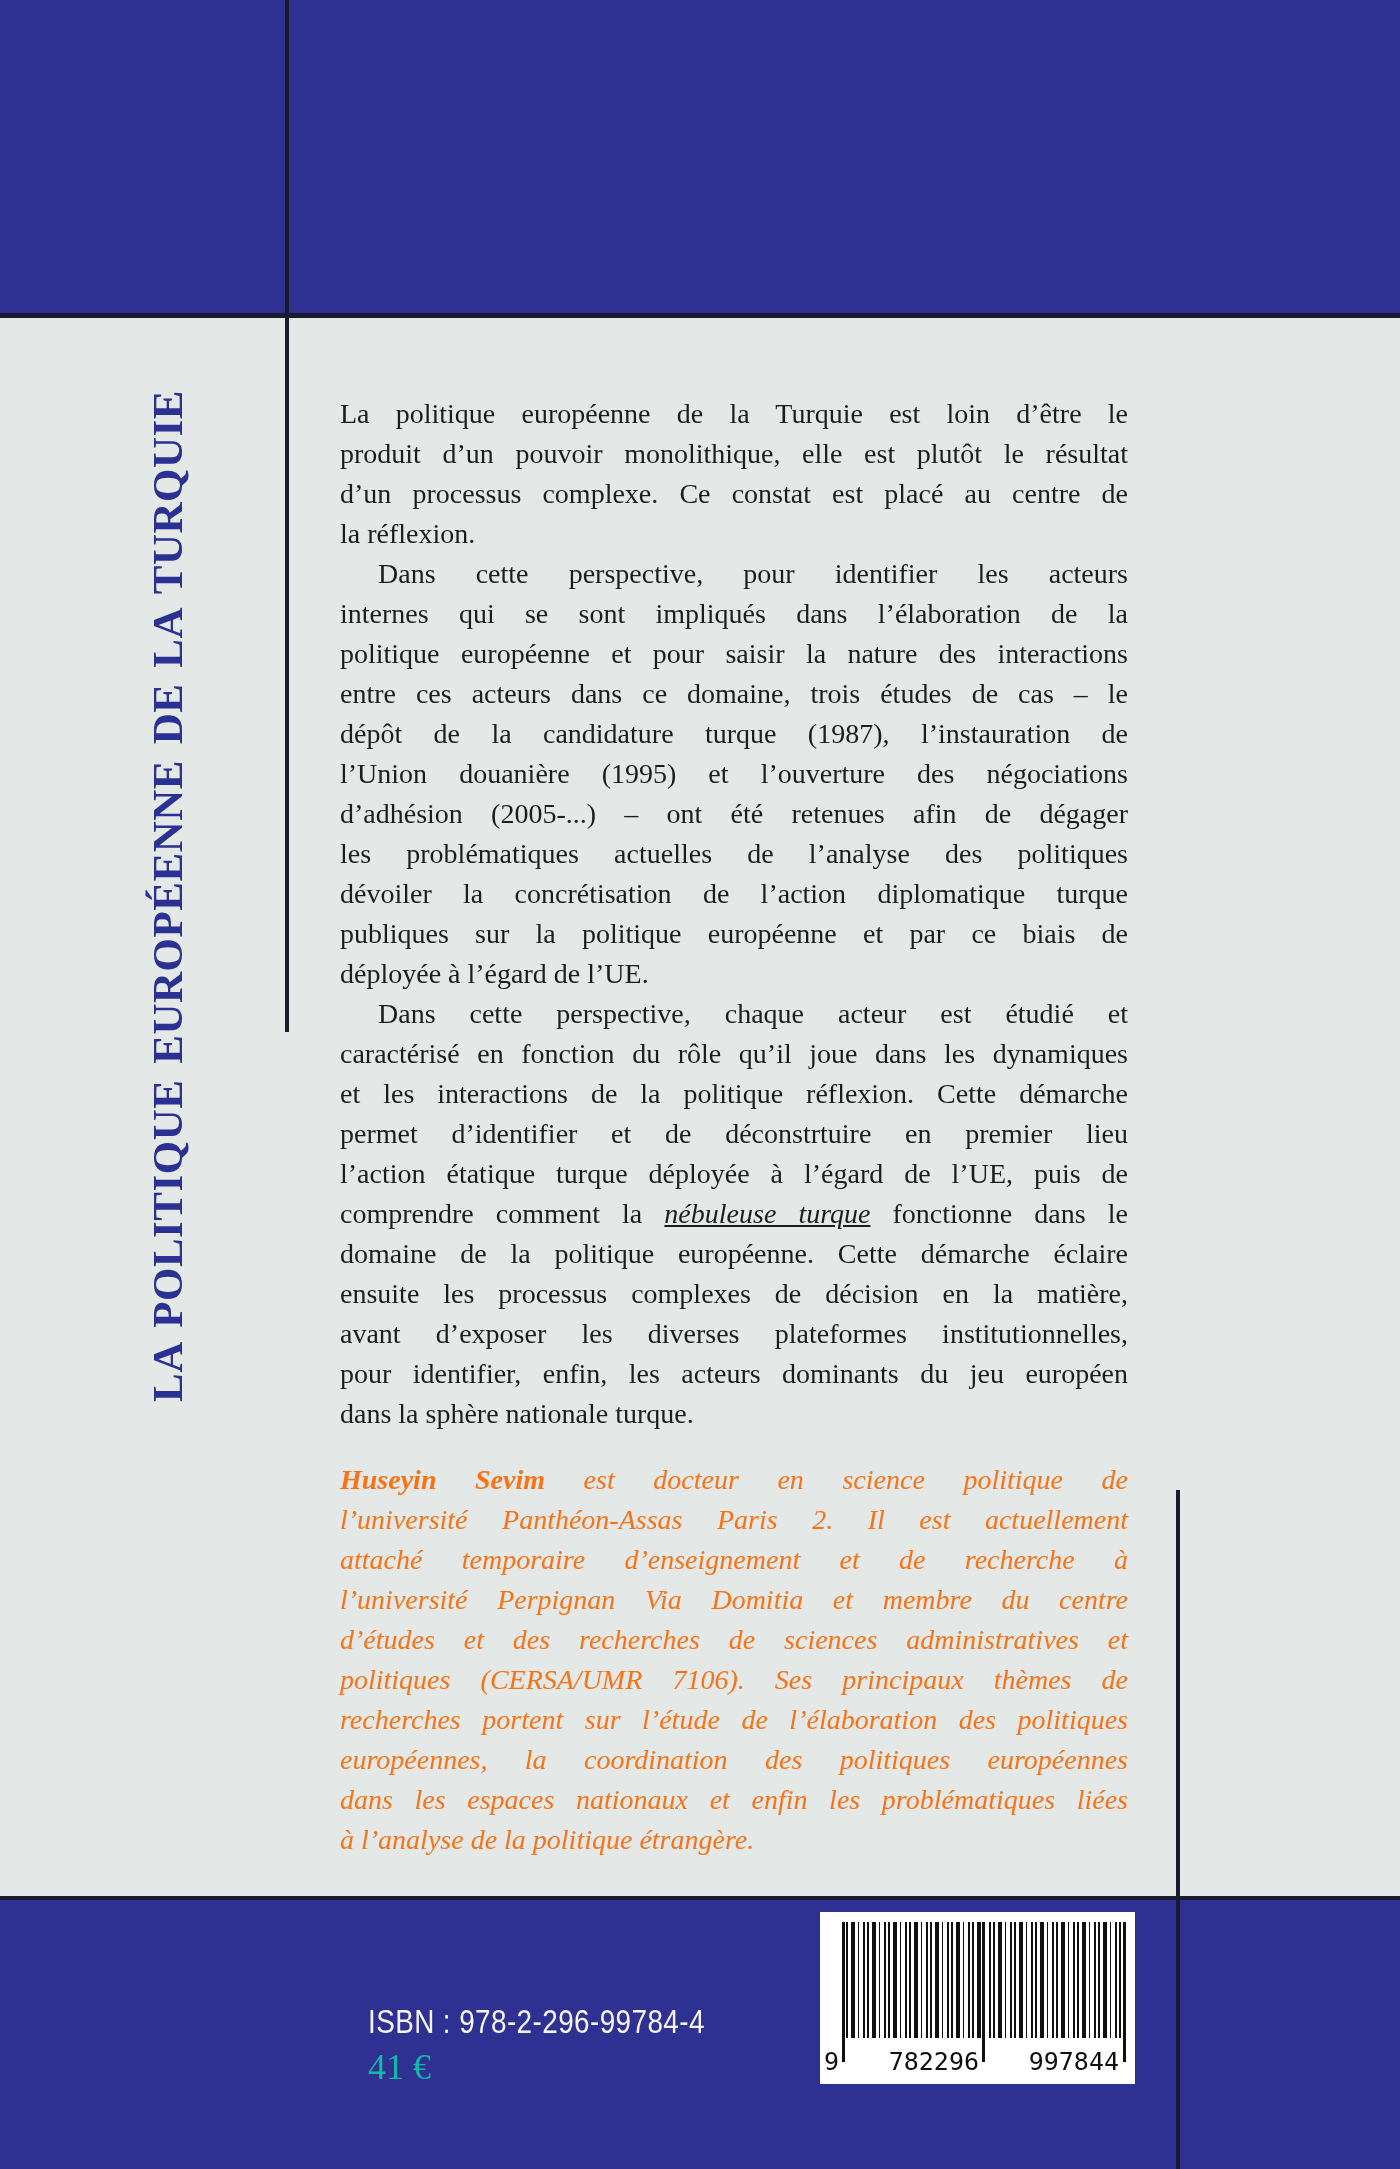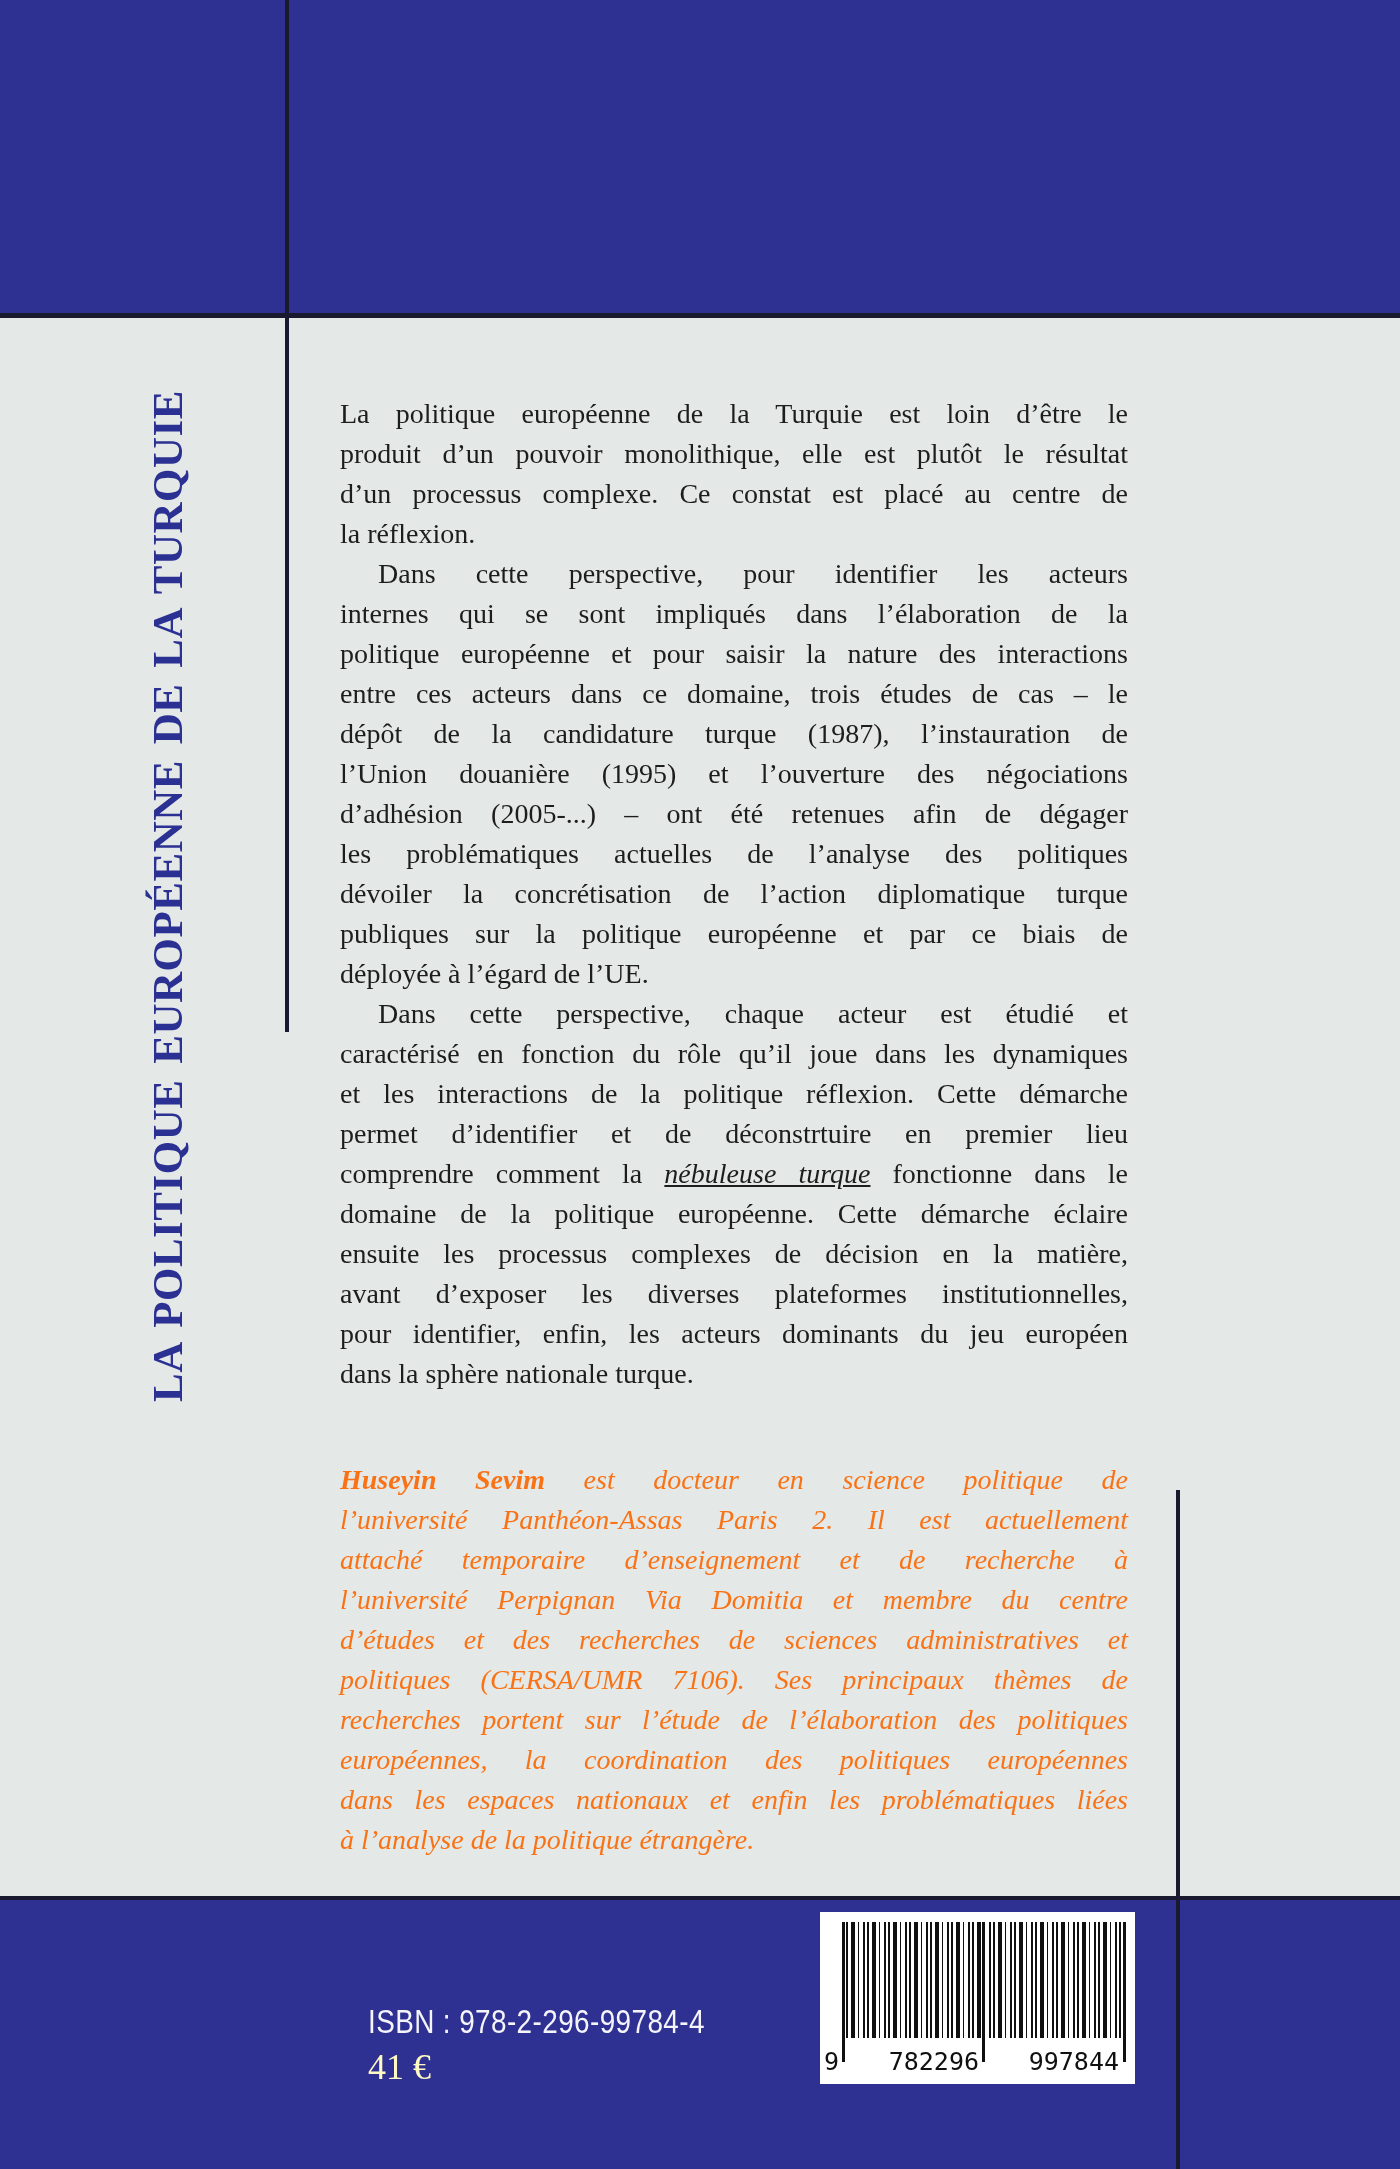--- a/index.html
+++ b/index.html
@@ -26,21 +26,21 @@
   .line.last   { text-align-last:left; }
   .line.indent { text-indent:38px; }
   .seg-i { font-style:italic;text-decoration:underline; }
   .seg-b { font-weight:bold; }
 
   .isbn {
     position:absolute; left:368px; top:2002px; color:#f4f4fa;
     font-family:"Liberation Sans", sans-serif; font-size:34px; white-space:nowrap;
     transform:scaleX(0.82); transform-origin:0 0; letter-spacing:0.5px;
   }
-  .price { position:absolute; left:368px; top:2046px; color:#fef9c3; font-size:36px; }
+  .price { position:absolute; left:368px; top:2046px; color:#14b8a6; font-size:36px; }
 
   .barcode-box { position:absolute; left:820px; top:1912px; width:315px; height:172px; background:#ffffff; }
   .barcode-bars {
     position:absolute; left:26px; right:14px; top:10px; height:116px;
     background:repeating-linear-gradient(90deg,
       #101010 0px, #101010 2px, transparent 2px, transparent 5px,
       #101010 5px, #101010 9px, transparent 9px, transparent 12px,
       #101010 12px, #101010 13px, transparent 13px, transparent 17px,
       #101010 17px, #101010 19px, transparent 19px, transparent 21px);
   }
@@ -80,20 +80,21 @@
       <div class="line"><span>l’Union douanière (1995) et l’ouverture des négociations</span></div>
       <div class="line"><span>d’adhésion (2005-...) – ont été retenues afin de dégager</span></div>
       <div class="line"><span>les problématiques actuelles de l’analyse des politiques</span></div>
       <div class="line"><span>dévoiler la concrétisation de l’action diplomatique turque</span></div>
       <div class="line"><span>publiques sur la politique européenne et par ce biais de</span></div>
       <div class="line last"><span>déployée à l’égard de l’UE.</span></div>
       <div class="line indent"><span>Dans cette perspective, chaque acteur est étudié et</span></div>
       <div class="line"><span>caractérisé en fonction du rôle qu’il joue dans les dynamiques</span></div>
       <div class="line"><span>et les interactions de la politique réflexion. Cette démarche</span></div>
       <div class="line"><span>permet d’identifier et de déconstrtuire en premier lieu</span></div>
+      <div class="line"><span>l’action étatique turque déployée à l’égard de l’UE, puis de</span></div>
       <div class="line"><span>comprendre comment la </span><span class="seg-i">nébuleuse turque</span><span> fonctionne dans le</span></div>
       <div class="line"><span>domaine de la politique européenne. Cette démarche éclaire</span></div>
       <div class="line"><span>ensuite les processus complexes de décision en la matière,</span></div>
       <div class="line"><span>avant d’exposer les diverses plateformes institutionnelles,</span></div>
       <div class="line"><span>pour identifier, enfin, les acteurs dominants du jeu européen</span></div>
       <div class="line last"><span>dans la sphère nationale turque.</span></div>
     </div>
 
   <div class="bio-text">
       <div class="line"><span class="seg-b">Huseyin Sevim</span><span> est docteur en science politique de</span></div>

